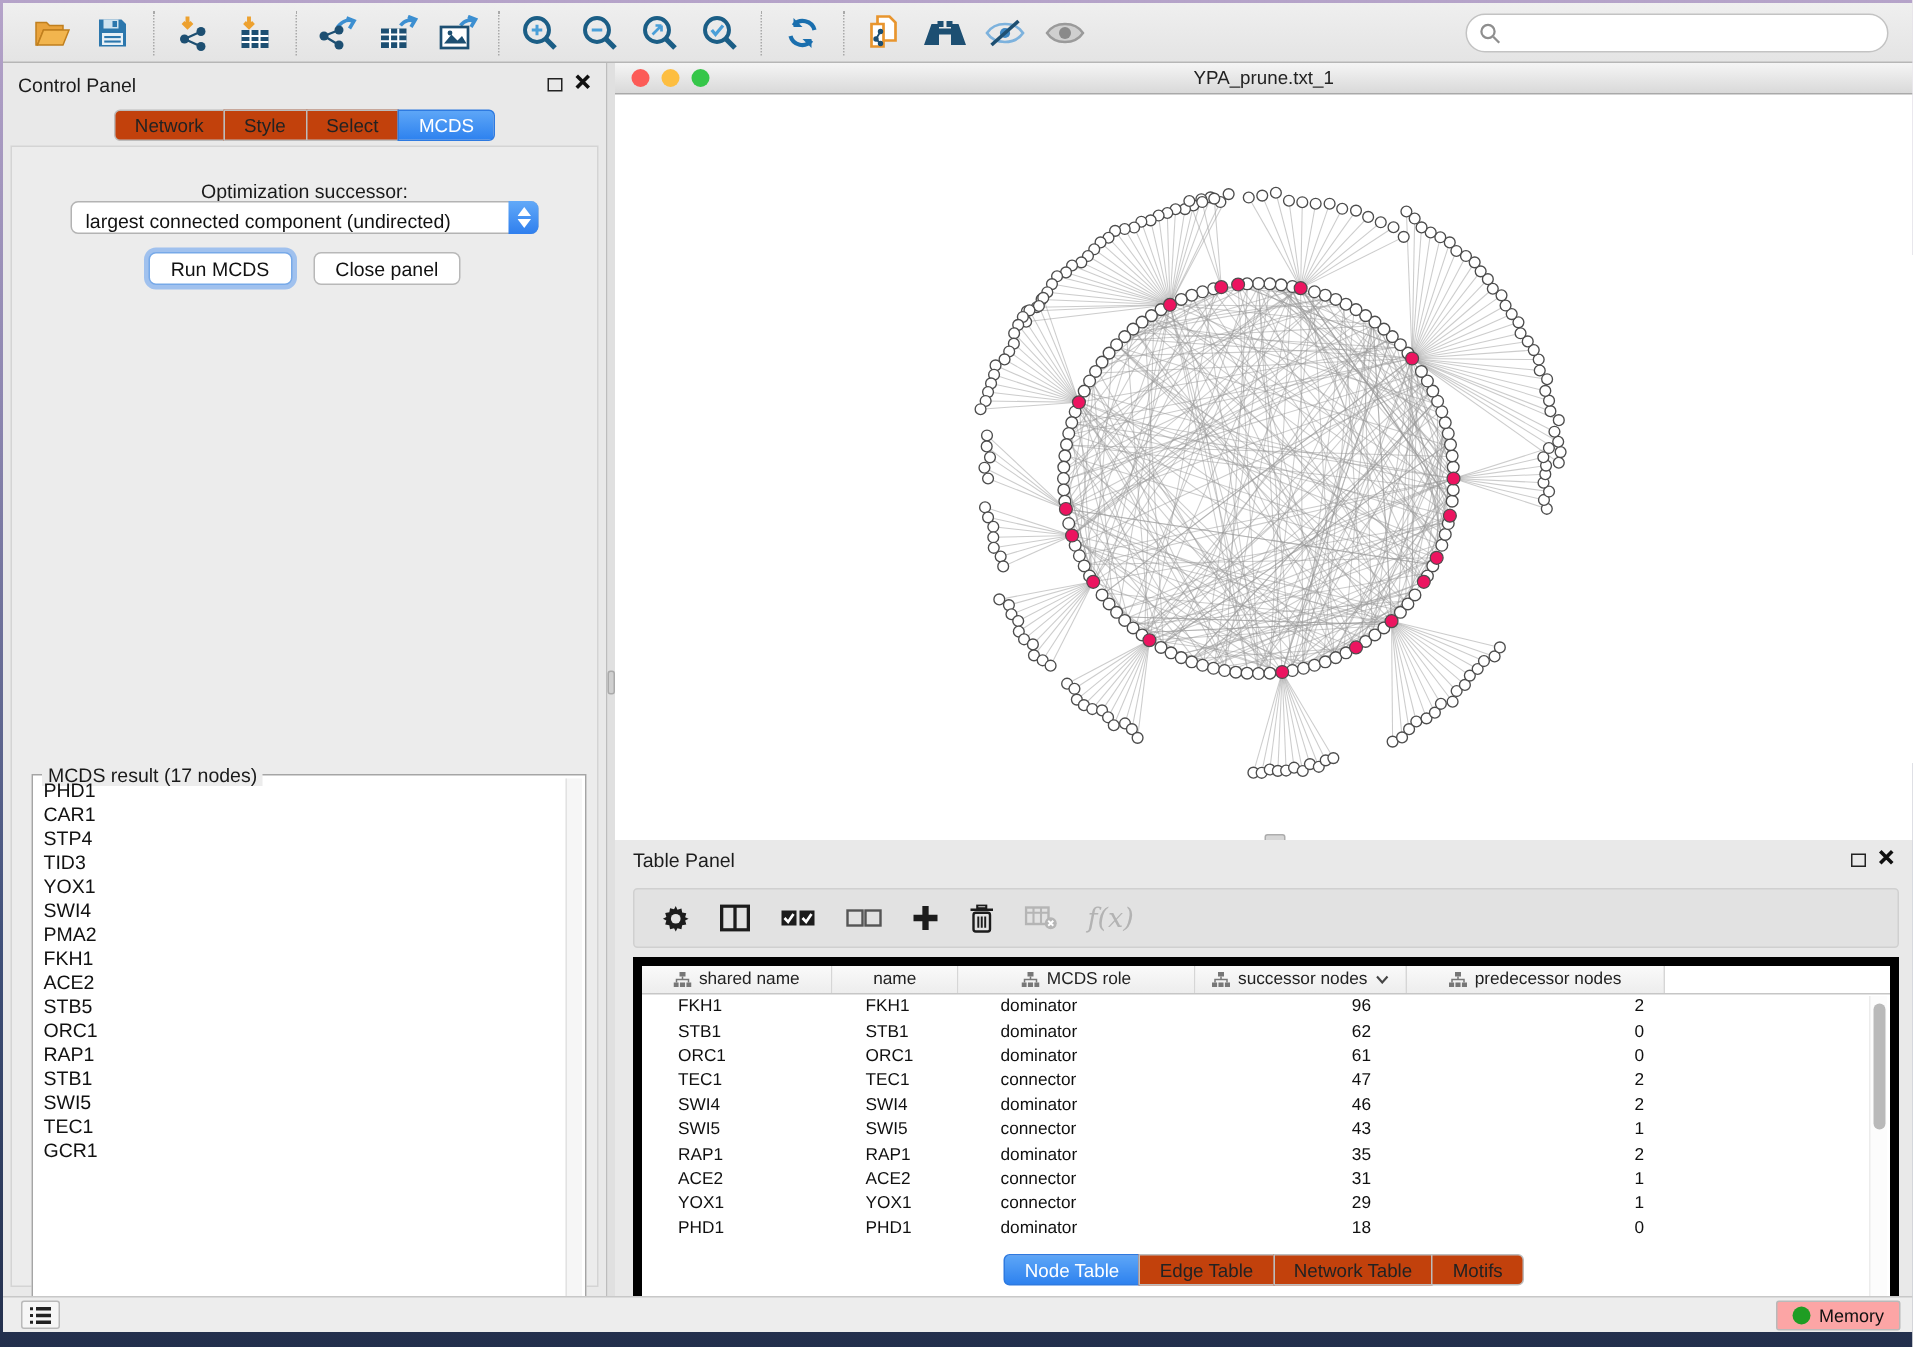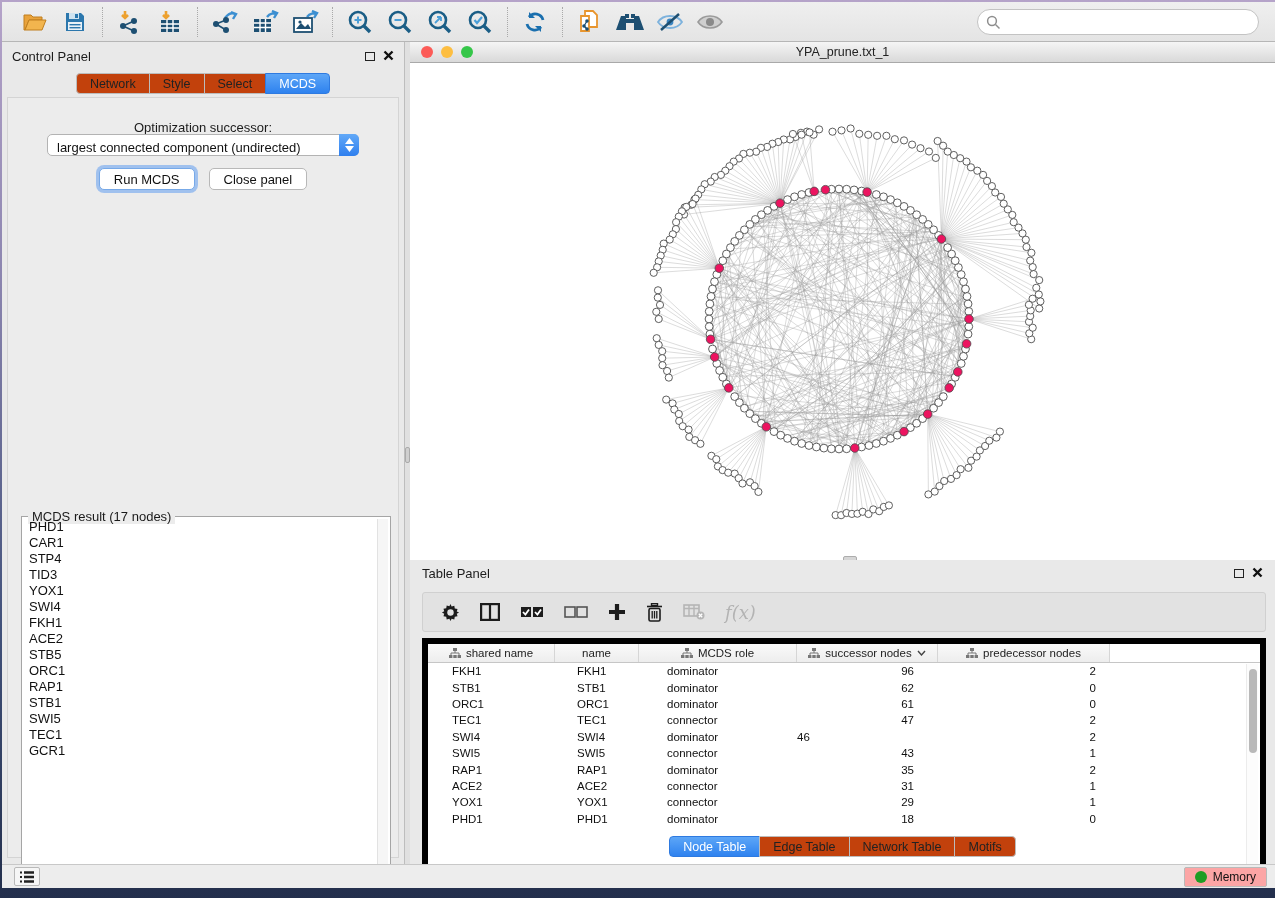--- a/index.html
+++ b/index.html
@@ -335,20 +335,21 @@
       </div>
       <div class="mcds-fieldset">
         <span class="mcds-legend">MCDS result (17 nodes)</span>
         <div class="mcds-list" id="mcds-list">
               <div class="mcds-item">PHD1</div>
               <div class="mcds-item">CAR1</div>
               <div class="mcds-item">STP4</div>
               <div class="mcds-item">TID3</div>
               <div class="mcds-item">YOX1</div>
               <div class="mcds-item">SWI4</div>
+              <div class="mcds-item">PMA2</div>
               <div class="mcds-item">FKH1</div>
               <div class="mcds-item">ACE2</div>
               <div class="mcds-item">STB5</div>
               <div class="mcds-item">ORC1</div>
               <div class="mcds-item">RAP1</div>
               <div class="mcds-item">STB1</div>
               <div class="mcds-item">SWI5</div>
               <div class="mcds-item">TEC1</div>
               <div class="mcds-item">GCR1</div>
             </div>
@@ -1256,21 +1257,21 @@
                 <div class="td" style="width: 127px; padding-left: 24px;">TEC1</div>
                 <div class="td" style="width: 84px; padding-left: 22px;">TEC1</div>
                 <div class="td" style="width: 158px; padding-left: 28px;">connector</div>
                 <div class="td" style="width: 141px; text-align: right; padding-right: 24px;">47</div>
                 <div class="td" style="width: 172px; text-align: right; padding-right: 14px;">2</div>
               </div>
               <div class="trow">
                 <div class="td" style="width: 127px; padding-left: 24px;">SWI4</div>
                 <div class="td" style="width: 84px; padding-left: 22px;">SWI4</div>
                 <div class="td" style="width: 158px; padding-left: 28px;">dominator</div>
-                <div class="td" style="width: 141px; padding-right: 24px;">46</div>
+                <div class="td" style="width: 141px; text-align: right; padding-right: 24px;">46</div>
                 <div class="td" style="width: 172px; text-align: right; padding-right: 14px;">2</div>
               </div>
               <div class="trow">
                 <div class="td" style="width: 127px; padding-left: 24px;">SWI5</div>
                 <div class="td" style="width: 84px; padding-left: 22px;">SWI5</div>
                 <div class="td" style="width: 158px; padding-left: 28px;">connector</div>
                 <div class="td" style="width: 141px; text-align: right; padding-right: 24px;">43</div>
                 <div class="td" style="width: 172px; text-align: right; padding-right: 14px;">1</div>
               </div>
               <div class="trow">

